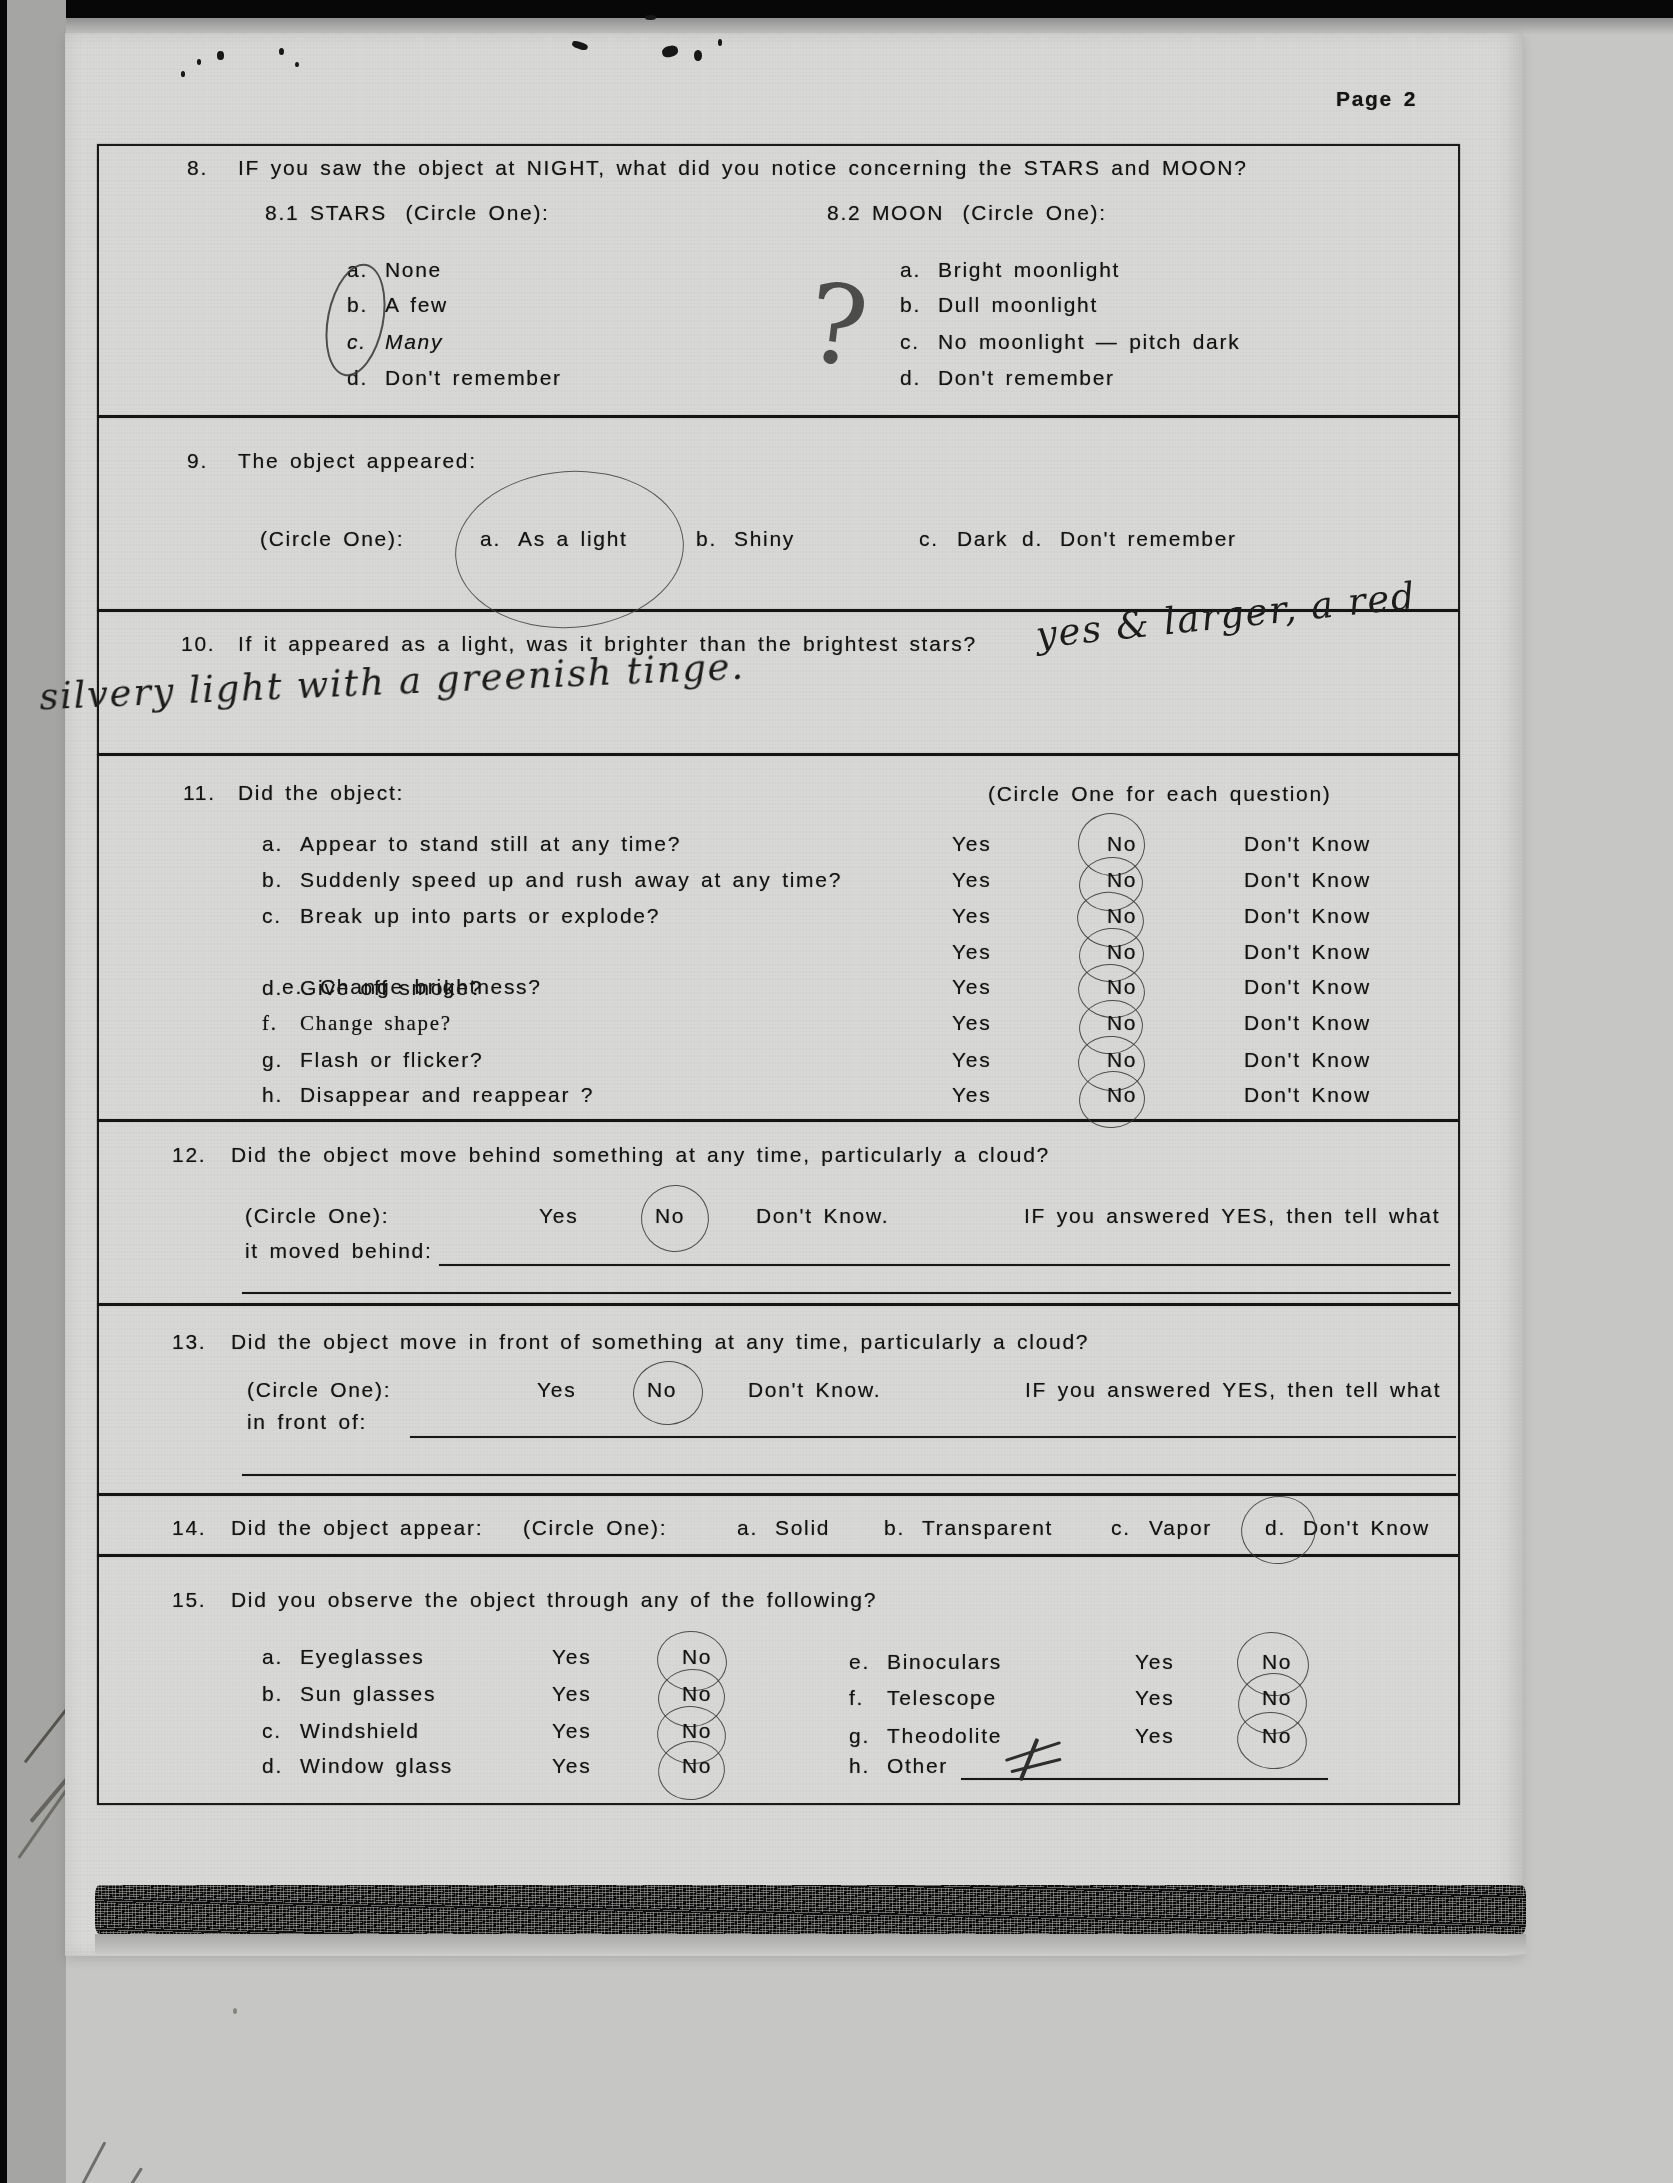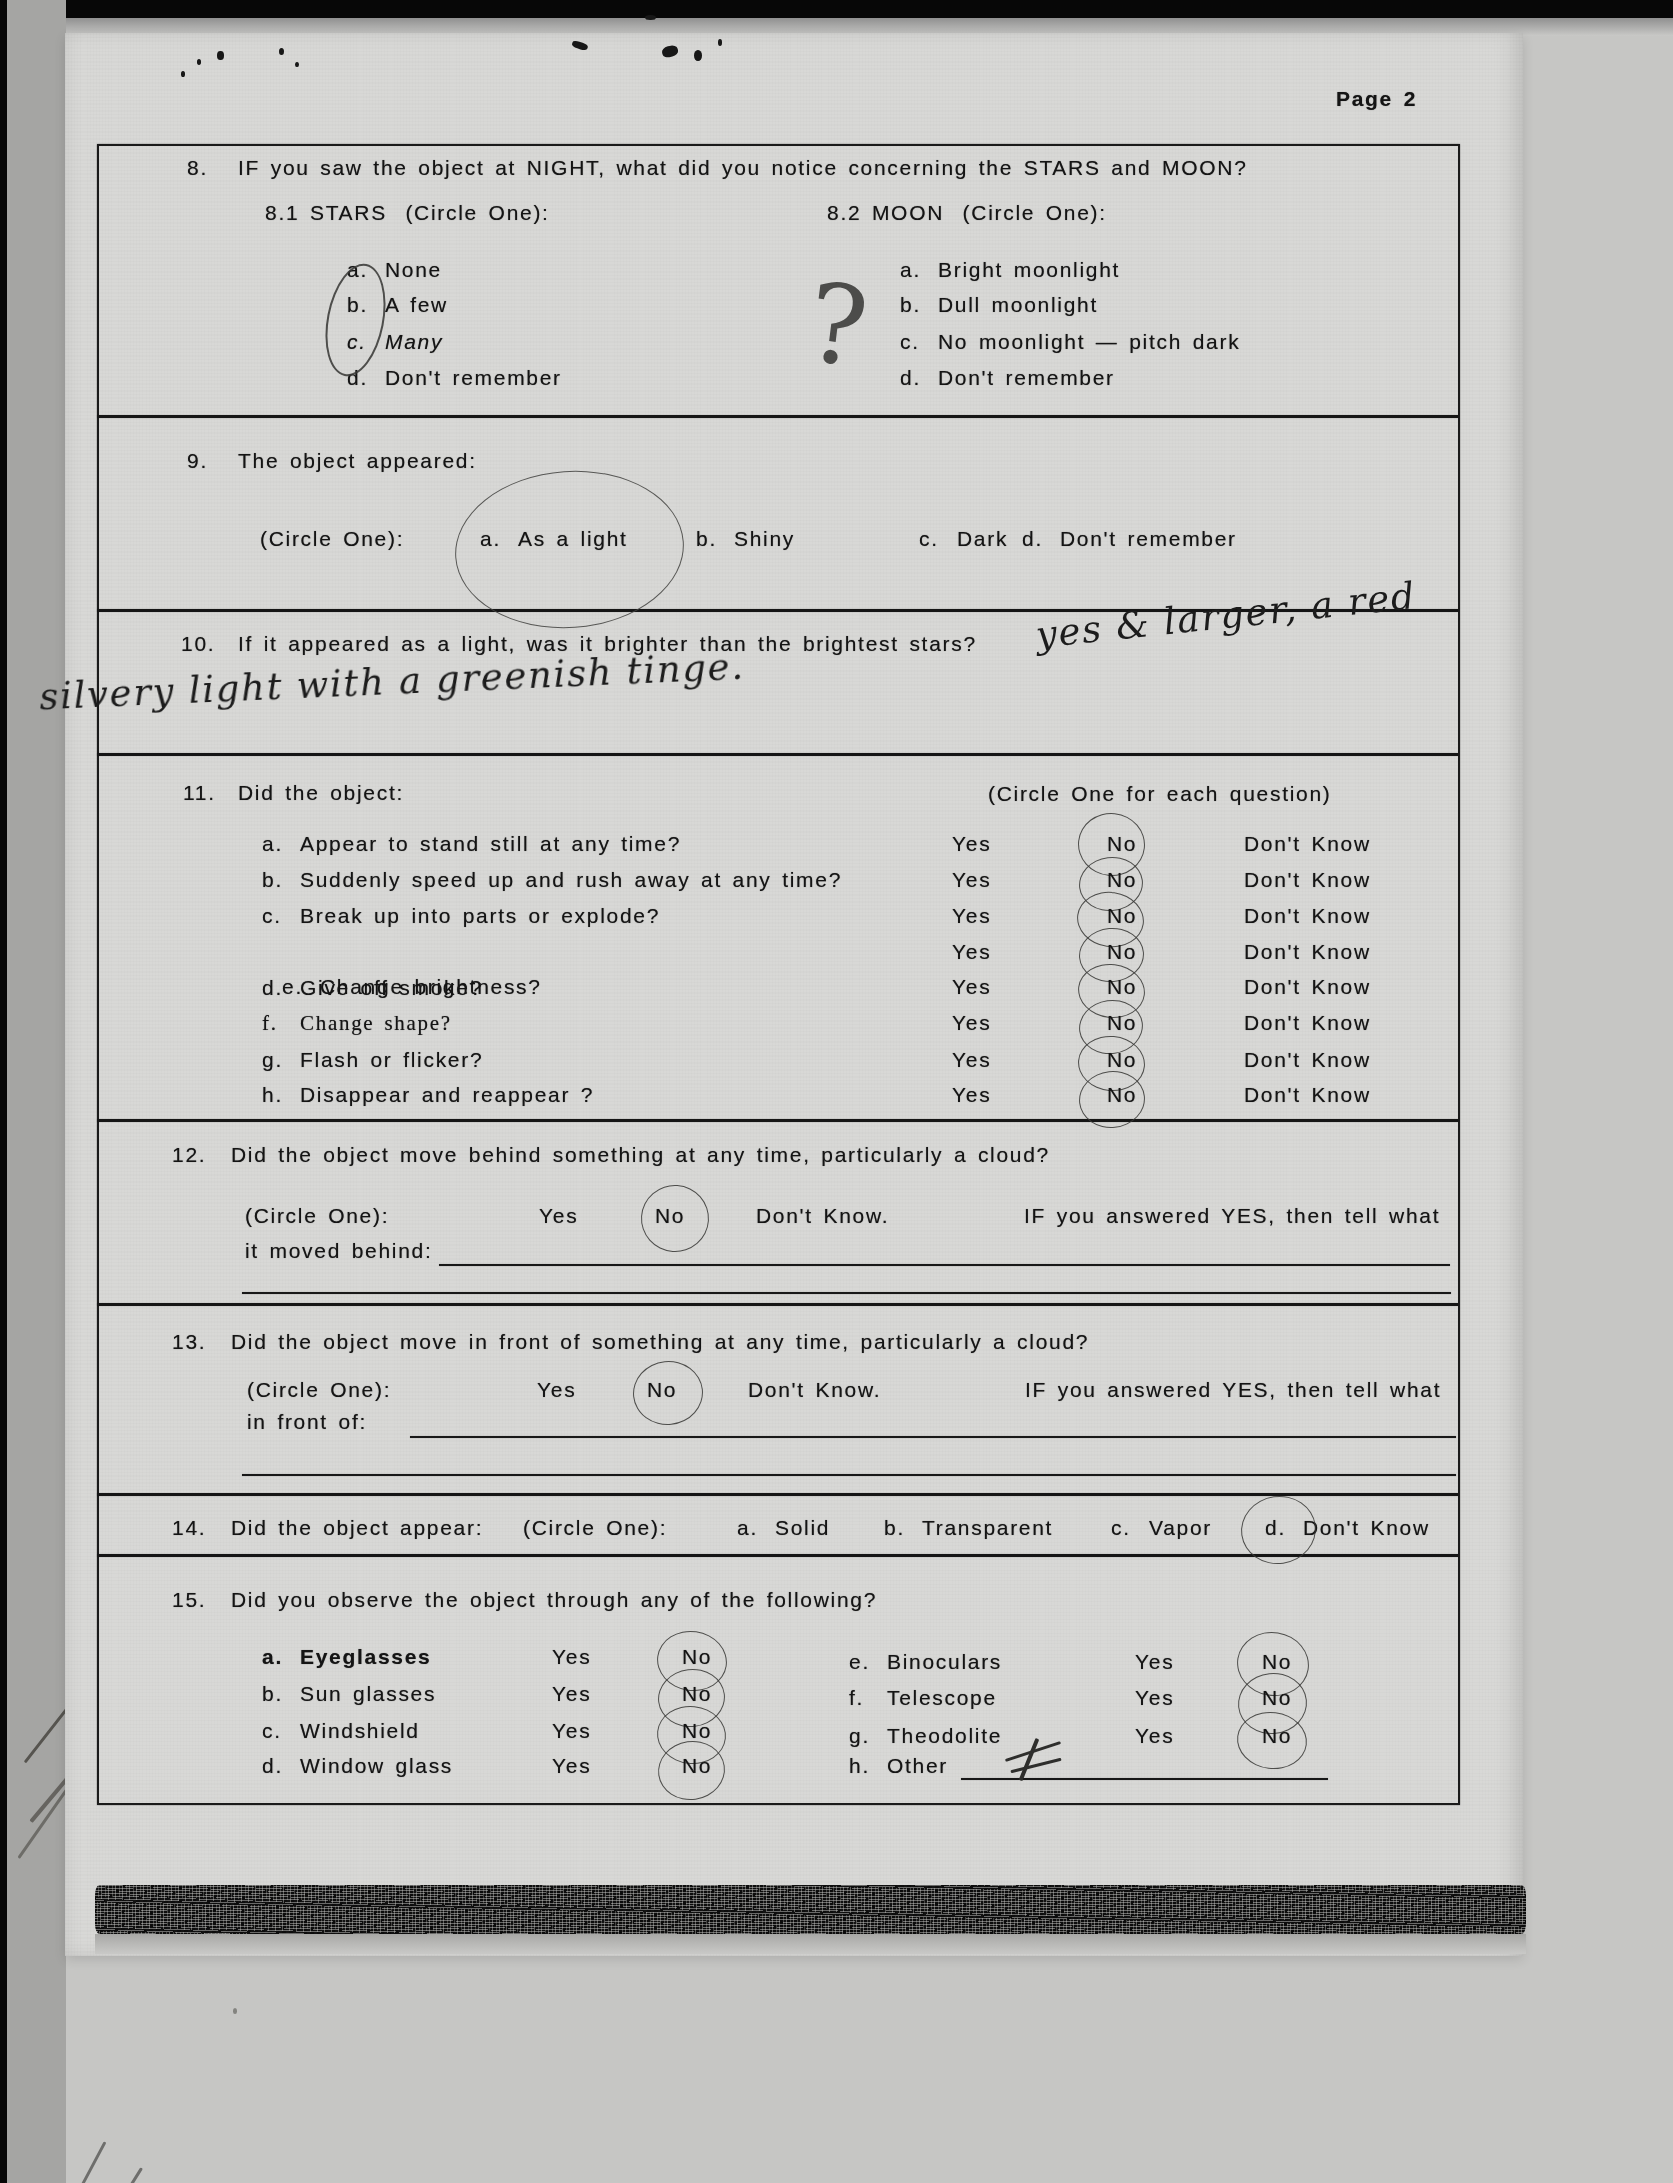--- a/index.html
+++ b/index.html
@@ -212,21 +212,21 @@
     <div class="t it" style="left:523px;top:1516px;">(Circle One):</div>
     <div class="t" style="left:737px;top:1516px;"><span class="letter">a.</span><span>Solid</span></div>
     <div class="t" style="left:884px;top:1516px;"><span class="letter">b.</span><span>Transparent</span></div>
     <div class="t" style="left:1111px;top:1516px;"><span class="letter">c.</span><span>Vapor</span></div>
     <div class="t" style="left:1265px;top:1516px;"><span class="letter">d.</span><span>Don't Know</span></div>
     <div class="circ" style="left:1241px;top:1496px;width:73px;height:66px;transform:rotate(-8deg);border-width:1.7px;"></div>
 
     <div class="t" style="left:172px;top:1588px;">15.</div>
     <div class="t" style="left:231px;top:1588px;">Did you observe the object through any of the following?</div>
 
-    <div class="t" style="left:262px;top:1645px;font-weight:bold;"><span class="letter">a.</span><span>Eyeglasses</span></div>
+    <div class="t" style="left:262px;top:1645px;"><span class="letter">a.</span><span>Eyeglasses</span></div>
     <div class="t" style="left:552px;top:1645px;">Yes</div>
     <div class="t" style="left:682px;top:1645px;">No</div>
     <div class="circ" style="left:657px;top:1631px;width:68px;height:58px;transform:rotate(8deg);border-width:1.7px;"></div>
 
     <div class="t" style="left:262px;top:1682px;"><span class="letter">b.</span><span>Sun glasses</span></div>
     <div class="t" style="left:552px;top:1682px;">Yes</div>
     <div class="t" style="left:682px;top:1682px;">No</div>
     <div class="circ" style="left:658px;top:1669px;width:65px;height:56px;transform:rotate(-7deg);border-width:1.7px;"></div>
 
     <div class="t" style="left:262px;top:1719px;"><span class="letter">c.</span><span>Windshield</span></div>

